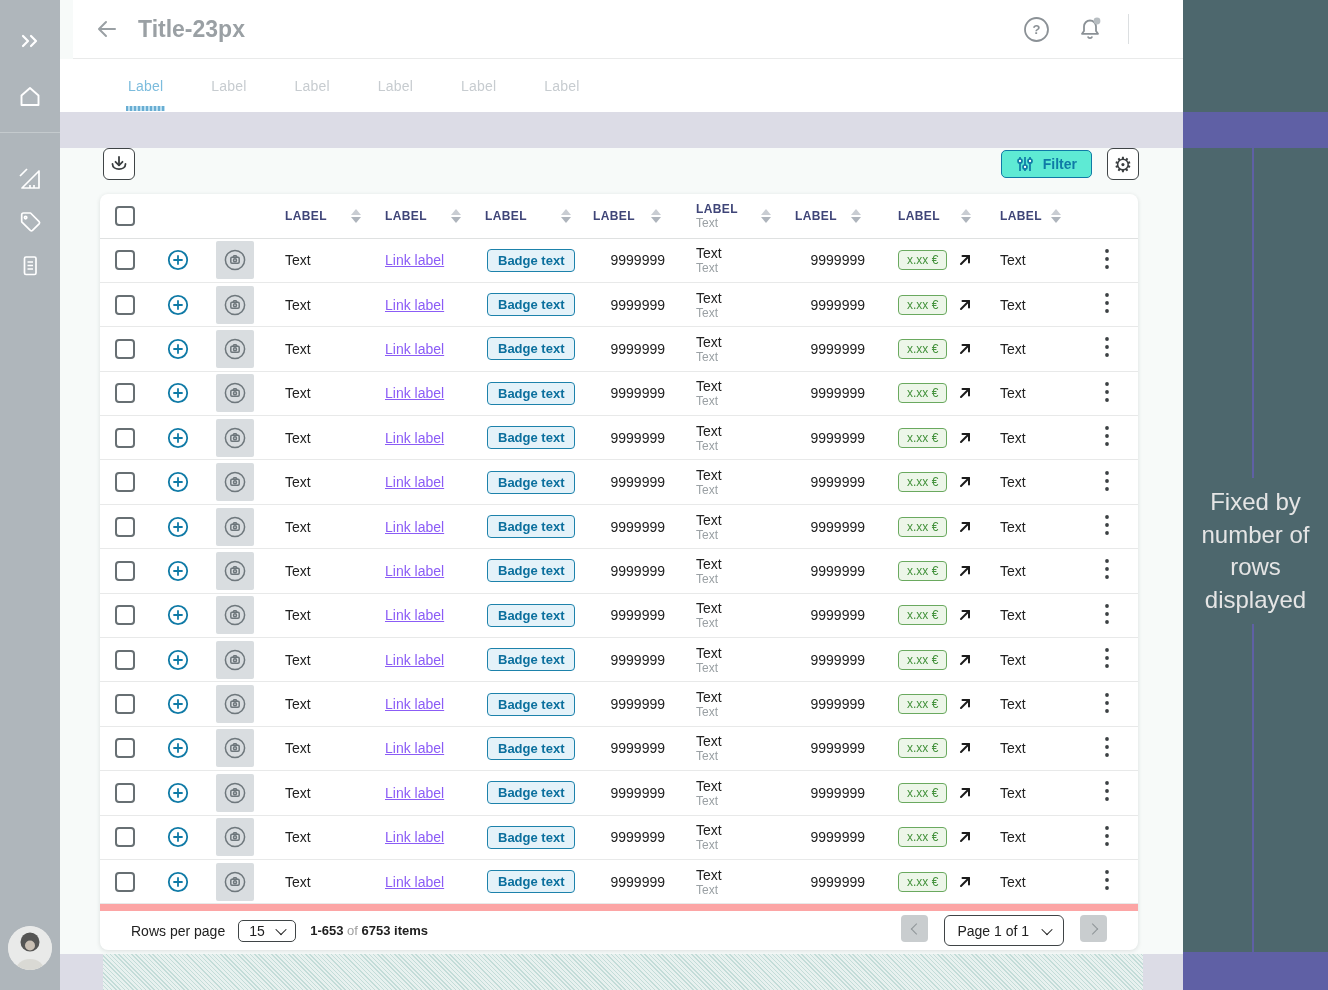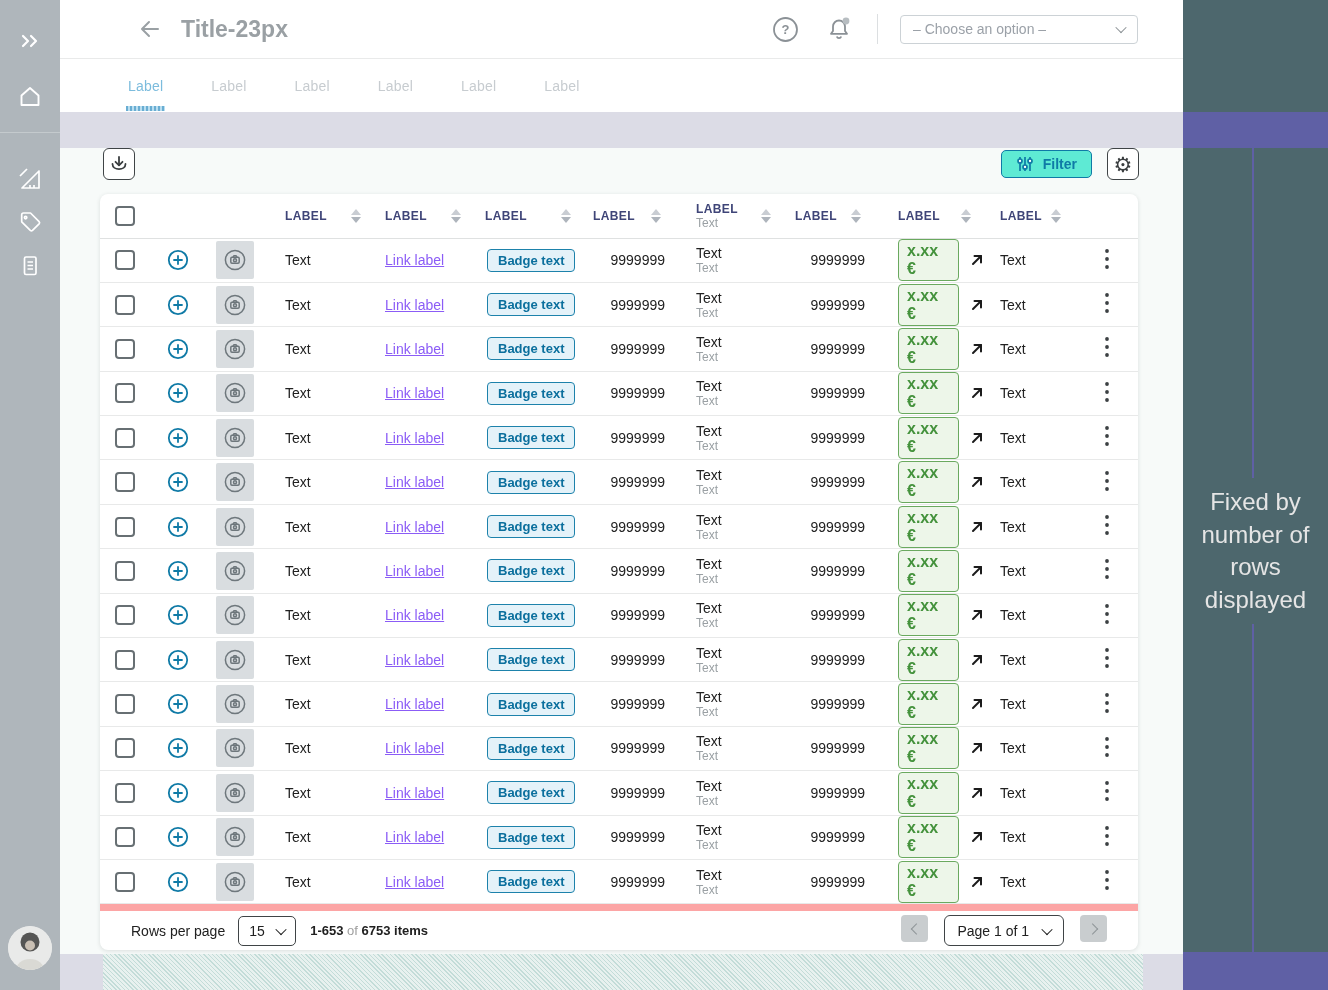--- a/index.html
+++ b/index.html
@@ -11,22 +11,22 @@
   .sidebar { position:absolute; left:0; top:0; width:60px; height:100%; background:#afb6bb; }
   .side-icon { position:absolute; left:0; width:60px; height:34px; display:flex;
     align-items:center; justify-content:center; background:none; border:none; cursor:pointer; }
   .side-divider { position:absolute; left:0; top:132px; width:60px; height:1px; background:#c4cacd; }
   .side-avatar { position:absolute; left:8px; top:926px; width:44px; height:44px; border-radius:50%;
     overflow:hidden; border:none; padding:0; background:#e8e9e9; cursor:pointer; }
 
   
   .content { position:absolute; left:60px; top:0; width:1123px; height:100%; background:#f7faf9; }
 
-  .topbar { position:absolute; left:0; top:0; width:100%; height:59px; background:#fff;
-    border-bottom:1px solid #e9eaea; display:flex; align-items:center; padding-left:78px; }
+  .topbar { position:absolute; left:13px; top:0; width:100%; height:59px; background:#fff;
+    border-bottom:1px solid #e9eaea; display:flex; align-items:center; padding-left:22px; }
   .back-btn { background:none; border:none; cursor:pointer; display:flex; align-items:center; }
   .page-title { font-size:23px; font-weight:bold; color:#9aa0a4; margin-left:19px; }
   .topbar-right { margin-left:auto; display:flex; align-items:center; margin-right:45px; }
   .icon-btn { background:none; border:none; cursor:pointer; display:flex; align-items:center; position:relative; }
   .help-btn { margin-right:26px; }
   .bell-btn { margin-right:24px; }
   .top-divider { width:1px; height:30px; background:#dcdfe1; margin-right:22px; }
   .top-select { width:238px; height:29px; border:1px solid #ccd2d6; border-radius:4px; background:#fff;
     display:flex; align-items:center; padding:0 12px; color:#9ba1a8; font-size:14px; cursor:pointer; }
   .top-select .chev { margin-left:auto; }
@@ -75,30 +75,30 @@
   .num { text-align:right; padding-right:10px; }
   .ctr { text-align:center; }
   .checkbox { display:inline-block; width:20px; height:20px; border:2px solid #676f73; border-radius:4px;
     background:#fff; cursor:pointer; vertical-align:middle; }
   .avatar-ph { display:inline-flex; width:38px; height:38px; background:#d9dde0; border-radius:2px;
     align-items:center; justify-content:center; vertical-align:middle; }
   .icon-plus { background:none; border:none; cursor:pointer; display:inline-flex; vertical-align:middle; }
   a.cell-link { color:#8b5cf6; text-decoration:underline; cursor:pointer; }
   .badge-blue { display:inline-block; padding:3px 10px; font-size:13px; font-weight:bold; color:#0b6f9d;
     background:#e4f2f9; border:1.5px solid #1d82ab; border-radius:4px; }
-  .badge-green { display:inline-block; padding:2px 8px; font-size:16px; color:#44923c;
-    background:#edf6e9; border:1.2px solid #6aa95f; border-radius:4px;font-weight:bold; }
+  .badge-green { display:inline-block; padding:2px 8px; font-size:12px; color:#44923c;
+    background:#edf6e9; border:1.2px solid #6aa95f; border-radius:4px; }
   .price-wrap { display:flex; align-items:center; gap:10px; }
   .two-line .sub2 { font-size:12px; color:#9aa0a4; }
   .kebab { background:none; border:none; cursor:pointer; display:inline-flex; }
 
   
   .pagination { flex:1; border-top:7px solid #fca5a5; display:flex; align-items:center;
     padding:0 31px; font-size:14px; color:#212121; }
-  .rpp-select { width:58px; height:30px; border:1.5px solid #3f4446; border-radius:5px; background:#fff;
+  .rpp-select { width:58px; height:22px; border:1.5px solid #3f4446; border-radius:5px; background:#fff;
     display:flex; align-items:center; padding:0 10px; margin:0 14px 0 13px; cursor:pointer; font-size:14px; }
   .rpp-select .chev { margin-left:auto; }
   .counts { font-size:13px; }
   .counts .b { font-weight:bold; }
   .counts .of { color:#9e9e9e; font-weight:normal; }
   .pag-right { margin-left:auto; display:flex; align-items:flex-start; }
   .pag-btn { width:27px; height:27px; background:#c9cdcf; border:none; border-radius:4px; cursor:pointer;
     display:flex; align-items:center; justify-content:center; }
   .pag-btn .chev { border-color:#8f9598; }
   .pag-btn .chev.left { transform:rotate(135deg) translate(-1px,-1px); }
@@ -182,24 +182,20 @@
             </svg>
         </button>
         <button class="icon-btn bell-btn">
           <svg width="28" height="28" viewBox="0 0 28 28" fill="none">
               <path d="M14 5.5a6 6 0 0 0-6 6v4.5l-2 2.8h16l-2-2.8v-4.5a6 6 0 0 0-6-6z" stroke="#8b9196" stroke-width="1.8" stroke-linejoin="round"></path>
               <path d="M11.8 21.5a2.3 2.3 0 0 0 4.4 0" stroke="#8b9196" stroke-width="1.8"></path>
               <circle cx="21" cy="6" r="3.4" fill="#b7bdc1"></circle>
             </svg>
         </button>
         <div class="top-divider"></div>
-        <div class="top-select">
-          <span>– Choose an option –</span>
-          <span class="chev"></span>
-        </div>
       </div>
     </header>
 
     <nav class="tabbar">
       <button class="tab active">Label</button>
       <button class="tab">Label</button>
       <button class="tab">Label</button>
       <button class="tab">Label</button>
       <button class="tab">Label</button>
       <button class="tab">Label</button>

